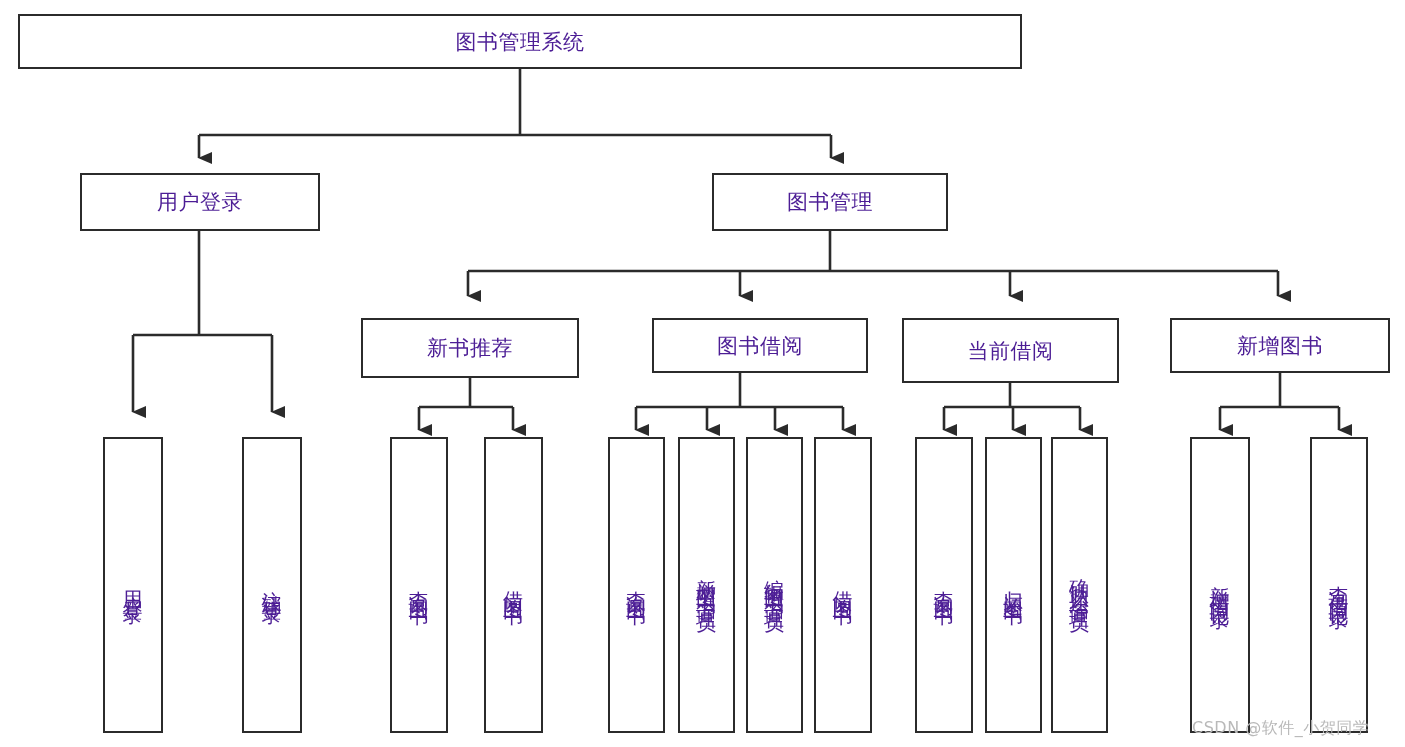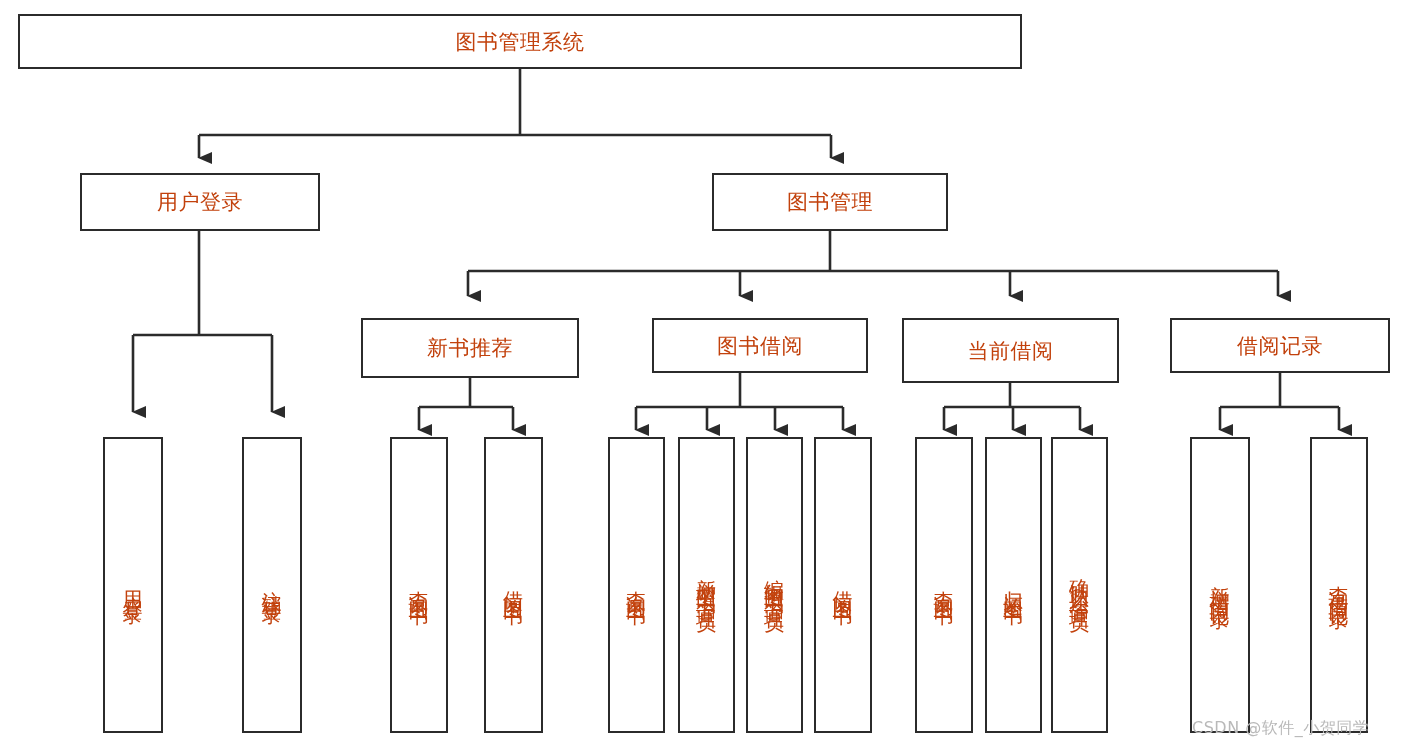--- a/index.html
+++ b/index.html
@@ -26,21 +26,21 @@
     pointer-events: none;
   }
   .node {
     position: absolute;
     box-sizing: border-box;
     border: 2px solid #2b2b2b;
     background: #ffffff;
     display: flex;
     align-items: center;
     justify-content: center;
-    color: #c2410c;
+    color: #4c1d95;
     text-align: center;
   }
   .node.h {
     font-size: 21px;
     letter-spacing: 0.5px;
   }
   .node.v {
     font-size: 20px;
     padding: 6px 0;
   }
@@ -129,21 +129,21 @@
   <div class="node h" style="left:361px; top:318px; width:218px; height:60px;">
     <span>新书推荐</span>
   </div>
   <div class="node h" style="left:633px; top:318px; width:216px; height:55px;margin-left:19px;">
     <span>图书借阅</span>
   </div>
   <div class="node h" style="left:902px; top:318px; width:217px; height:65px;">
     <span>当前借阅</span>
   </div>
   <div class="node h" style="left:1170px; top:318px; width:220px; height:55px;">
-    <span>借阅记录</span>
+    <span>新增图书</span>
   </div>
 
   <div class="node v" style="left:103px; top:437px; width:60px; height:296px;">
     <span class="vtext">用户登录</span>
   </div>
   <div class="node v" style="left:242px; top:437px; width:60px; height:296px;">
     <span class="vtext">注销登录</span>
   </div>
   <div class="node v" style="left:390px; top:437px; width:58px; height:296px;">
     <span class="vtext">查询图书</span>

